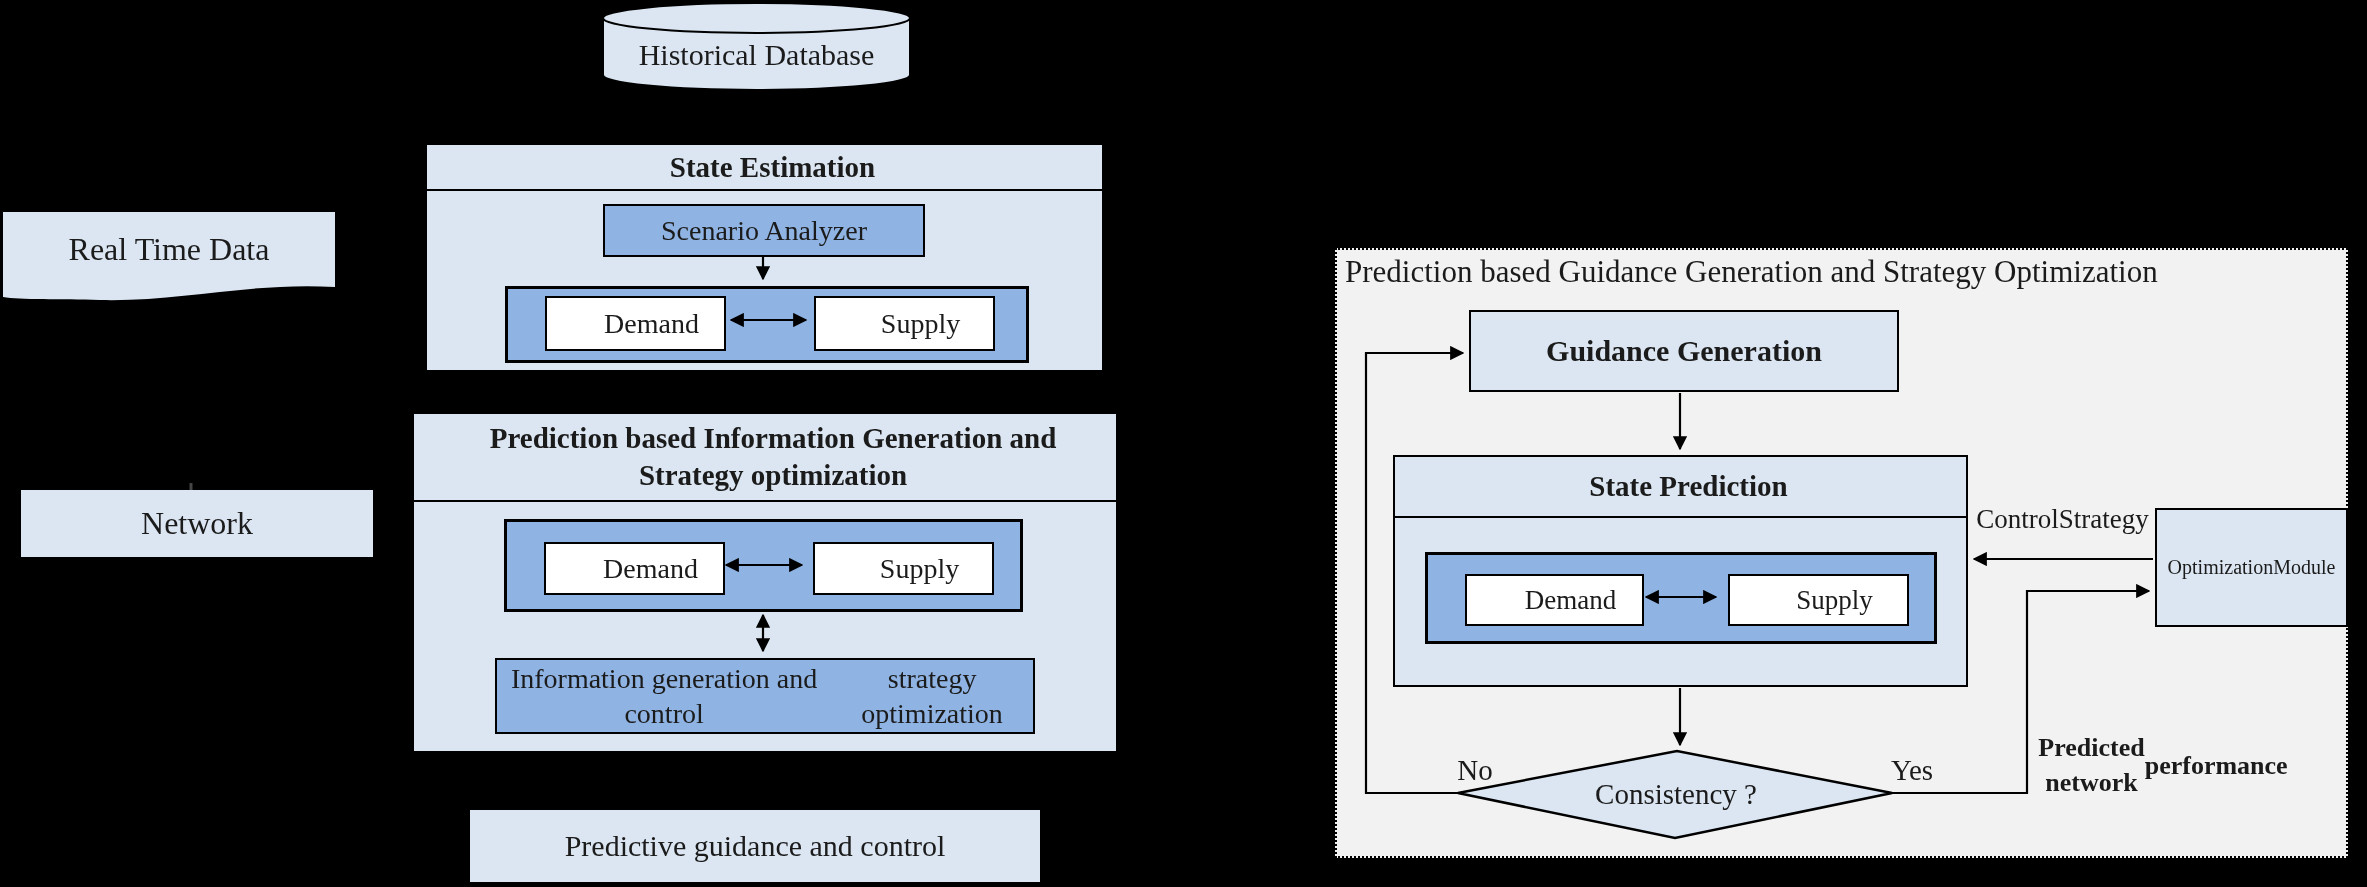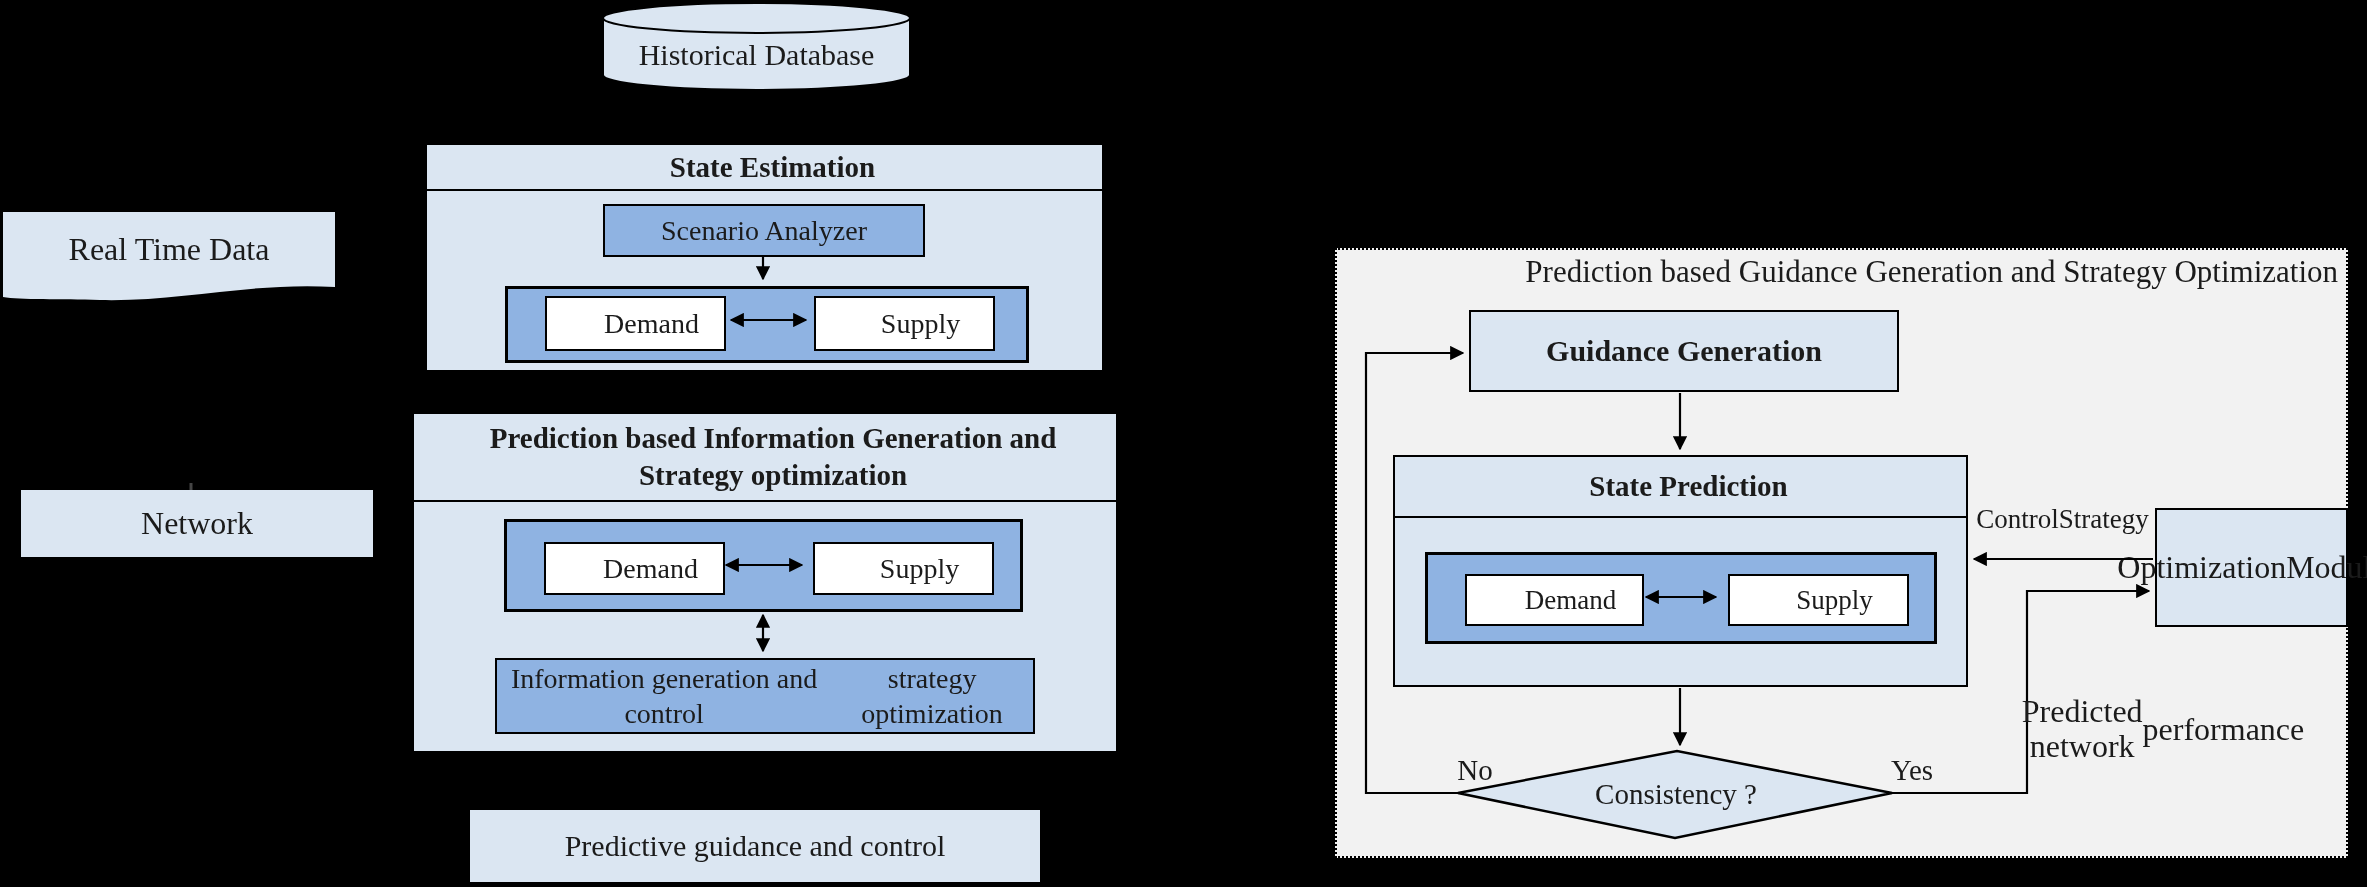--- a/index.html
+++ b/index.html
@@ -19,21 +19,21 @@
   #arrows{position:absolute;left:0;top:0;z-index:2;pointer-events:none;}
   .lightfill{background:var(--light);}
   .midfill{background:var(--mid);}
   .bordered{border:2px solid var(--stroke);}
   .center{display:flex;align-items:center;justify-content:center;text-align:center;}
   .colcenter{display:flex;flex-direction:row;align-items:center;justify-content:center;text-align:center;}
   .bold{font-weight:bold;}
   .whitebox{background:var(--white);border:2px solid var(--stroke);display:flex;align-items:center;justify-content:center;font-size:28px;padding-left:32px;}
   .hdr{border-bottom:2px solid var(--stroke);display:flex;align-items:center;justify-content:center;text-align:center;padding-left:16px;}
   #right-panel{background:var(--panel);border:2px dotted var(--stroke);}
-  .labeltext{line-height:1.28;text-align:right;}
+  .labeltext{line-height:1.28;text-align:left;}
 </style>
 </head>
 <body>
 
 <div id="page">
 
   <div id="right-panel" class="abs" style="left:1335px;top:248px;width:1013px;height:610px;z-index:0;"></div>
   <div class="abs z3 labeltext" style="left:1345px;top:252px;width:993px;font-size:31px;">Prediction based Guidance Generation and Strategy Optimization</div>
 
   <svg id="arrows" width="2367" height="887" viewBox="0 0 2367 887">
@@ -120,27 +120,27 @@
       <div class="abs whitebox" style="left:37px;top:19px;width:179px;height:52px;font-size:27px;">Demand</div>
       <div class="abs whitebox" style="left:300px;top:19px;width:181px;height:52px;font-size:27px;">Supply</div>
     </div>
   </div>
 
   <div class="abs z3 colcenter" style="left:1995px;top:486px;width:135px;height:66px;font-size:27px;line-height:34px;">
     <span>Control</span>
     <span>Strategy</span>
   </div>
 
-  <div class="abs z1 lightfill colcenter" style="left:2155px;top:508px;width:193px;height:119px;font-size:32px;line-height:37px;border:2.5px solid #000;">
+  <div class="abs z1 lightfill colcenter" style="left:2155px;top:508px;width:193px;height:119px;font-size:20px;line-height:37px;border:2.5px solid #000;">
     <span>Optimization</span>
     <span>Module</span>
   </div>
 
   <div class="abs z3 center" style="left:1556px;top:779px;width:240px;height:30px;font-size:29px;">Consistency ?</div>
   <div class="abs z3 center" style="left:1445px;top:755px;width:60px;height:30px;font-size:29px;">No</div>
   <div class="abs z3 center" style="left:1880px;top:755px;width:64px;height:30px;font-size:29px;">Yes</div>
 
-  <div class="abs z3 colcenter" style="left:2043px;top:696px;width:240px;height:66px;font-size:32px;line-height:35px;">
+  <div class="abs z3 colcenter" style="left:2043px;top:732px;width:240px;height:66px;font-size:26px;line-height:35px;font-weight:bold;">
     <span>Predicted network</span>
     <span>performance</span>
   </div>
 
 </div>
 
 </body></html>

